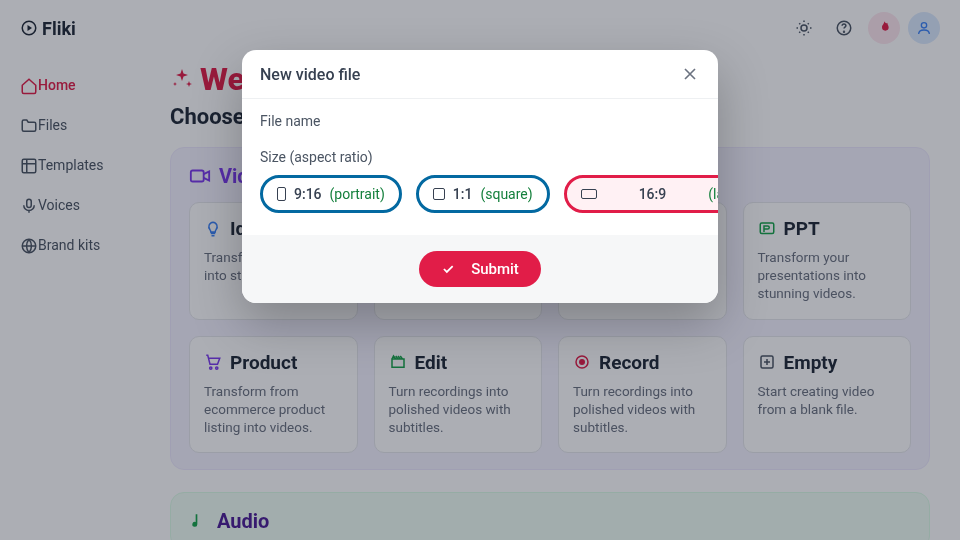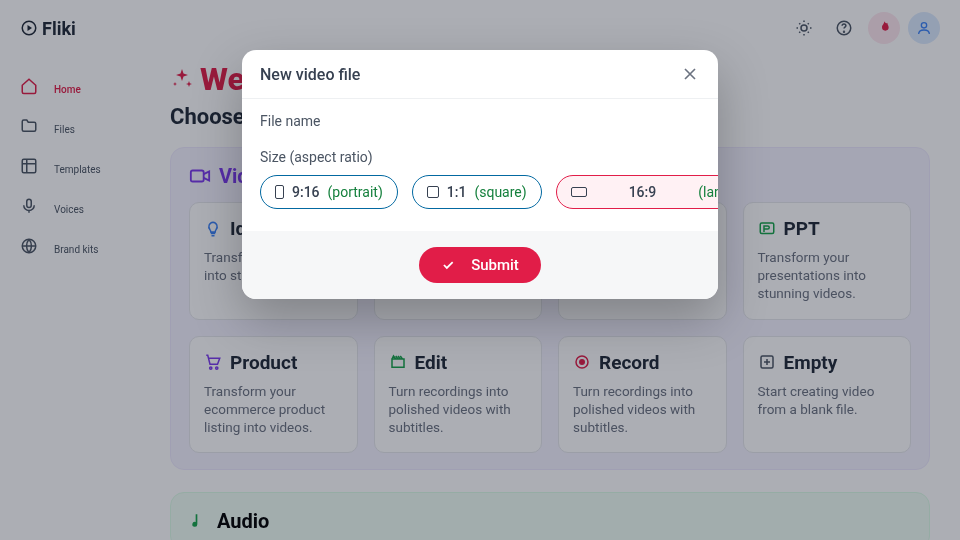--- a/index.html
+++ b/index.html
@@ -12,55 +12,55 @@
 .topbar-spacer { flex:1; }
 .topbar-btn { width:32px; height:32px; border-radius:50%; display:flex; align-items:center; justify-content:center; margin-left:8px; cursor:pointer; }
 .tb-sun {}
 .tb-help  {}
 .tb-fire { background:#fde7ef; }
 .tb-user { background:#dbeafe; }
 
 
 .layout { display:flex; height:calc(540px - 56px); }
 .sidebar { width:170px; padding:12px 10px; }
-.side-item { display:flex; align-items:flex-end; gap:16px; padding:9px 10px; border-radius:10px; color:#4b5563; font-size:10px; cursor:pointer; margin-bottom:4px; }
+.side-item { display:flex; align-items:flex-start; gap:0; padding:9px 10px; border-radius:10px; color:#4b5563; font-size:14px; cursor:pointer; margin-bottom:4px; }
 .side-item.active { color:#e11d48; font-weight:500; }
 .side-ico { width:18px; height:18px; flex-shrink:0; }
 
 .main { flex:1; padding:4px 30px 20px 0; overflow:hidden; }
 .welcome { font-size:32px; font-weight:800; color:#e11d48; display:flex; align-items:center; gap:6px; }
 .sparkle { width:24px; height:24px; }
 .subtitle { font-size:22px; font-weight:700; color:#1f2937; margin-top:6px; }
 
 .panel { margin-top:18px; border:1px solid #e5e7eb; border-radius:14px; padding:16px 18px; }
 .panel-video { background:#f5f3ff; border-color:#ede9fe; }
 .panel-title { display:flex; align-items:center; gap:8px; font-size:20px; font-weight:700; }
 .pt-video { color:#7c3aed; }
-.pt-audio { color:#000000; }
+.pt-audio { color:#4c1d95; }
 .panel-audio { background:#f0fdf4; border-color:#dcfce7; margin-top:22px;}
 
 .cards { display:grid; grid-template-columns:repeat(4,1fr); gap:16px; margin-top:14px; }
 .card { background:#fff; border:1px solid #e5e7eb; border-radius:10px; padding:14px 14px 16px; }
 .card-title { display:flex; align-items:center; gap:8px; font-size:19px; font-weight:700; color:#1f2937; }
 .card-ico { width:18px; height:18px; flex-shrink:0; }
 .card-desc { font-size:13.5px; color:#6b7280; margin-top:8px; line-height:1.35; }
 
 
 .scrim { position:absolute; inset:0; background:rgba(17,24,39,0.35); }
 
 
 .modal { position:absolute; left:50%; top:50px; transform:translateX(-50%); width:476px; background:#fff; border-radius:14px; box-shadow:0 20px 50px rgba(0,0,0,0.25); overflow:hidden; }
 .modal-head { display:flex; align-items:center; justify-content:space-between; padding:14px 18px; border-bottom:1px solid #eef0f2; }
 .modal-title { font-size:16px; font-weight:500; color:#374151; }
 .modal-close { width:20px; height:20px; cursor:pointer; color:#6b7280; }
 .modal-body { padding:14px 18px 22px; }
 .field-label { font-size:14px; color:#4b5563; margin-bottom:8px; }
 .input { width:100%; border:1px solid #d1d5db; border-radius:999px; padding:10px 16px; font-size:15px; color:#374151; outline:none; }
 .aspects { display:flex; gap:14px; margin-top:10px; }
-.aspect { flex:0 0 auto; border:1px solid #0369a1; border-radius:999px; padding:8px 14px; display:flex; align-items:center; gap:8px; cursor:pointer; font-size:14px; color:#374151; }
+.aspect { flex:0 0 auto; border:3px solid #0369a1; border-radius:999px; padding:8px 14px; display:flex; align-items:center; gap:8px; cursor:pointer; font-size:14px; color:#374151; }
 .aspect.selected { border-color:#e11d48; background:#fff1f4;gap:42px; }
 .aspect .ratio { font-weight:500; }
 .aspect .hint { color:#15803d; }
 .asp-ico { display:inline-block; border:1.5px solid #374151; }
 .asp-ico.p { width:9px; height:14px; border-radius:2px; }
 .asp-ico.s { width:12px; height:12px; border-radius:2px; }
 .asp-ico.l { width:16px; height:10px; border-radius:2px; }
 .modal-foot { background:#f6f7f8; padding:16px; display:flex; justify-content:center; }
 .submit { background:#e11d48; color:#fff; border:none; border-radius:999px; padding:9px 22px; font-size:15px; font-weight:500; display:flex; align-items:center; gap:16px; cursor:pointer; }
 .check { width:14px; height:14px; }
@@ -189,21 +189,21 @@
         </div>
         <div class="card">
           <div class="card-title">
               <svg class="card-ico" viewBox="0 0 24 24" fill="none" stroke="#7c3aed" stroke-width="2">
                 <path d="M3 3h2l3 12h10l3-8H6"></path>
                 <circle cx="9" cy="20" r="1.5"></circle>
                 <circle cx="17" cy="20" r="1.5"></circle>
               </svg>
               <span>Product</span>
             </div>
-          <div class="card-desc">Transform your ecommerce product listing into videos.</div>
+          <div class="card-desc">Transform from ecommerce product listing into videos.</div>
         </div>
         <div class="card">
           <div class="card-title">
               <svg class="card-ico" viewBox="0 0 24 24" fill="none" stroke="#16a34a" stroke-width="2">
                 <path d="M4 8h16v11H4zM4 8l2-4 3 4M9 4l3 4M12 4l3 4M15 4l3 4"></path>
               </svg>
               <span>Edit</span>
             </div>
           <div class="card-desc">Turn recordings into polished videos with subtitles.</div>
         </div>

